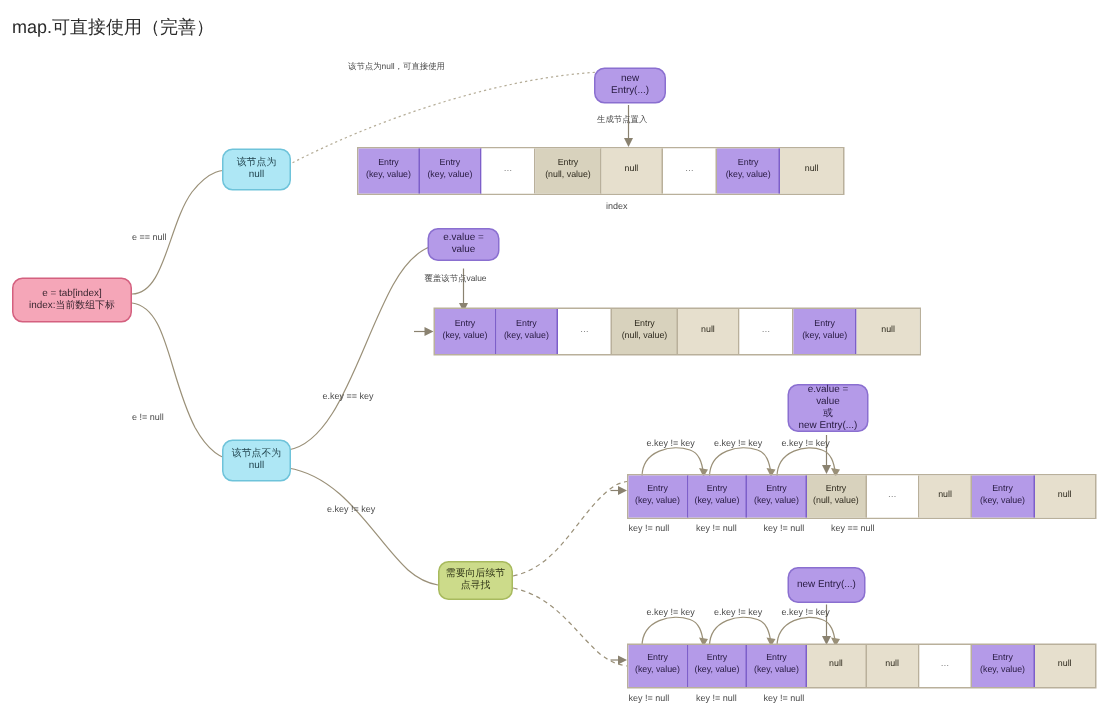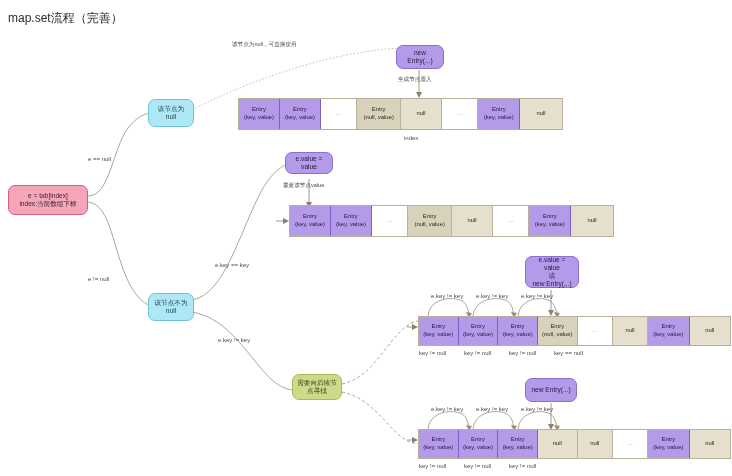--- a/index.html
+++ b/index.html
@@ -44,21 +44,21 @@
   .cell.white{background:#ffffff;color:#777777;}
   .cell .l2{font-size:5.9px;}
 
   .caption{position:absolute;font-size:6px;color:#4a4a4a;white-space:nowrap;}
 </style>
 </head>
 <body>
 
 <div id="canvas">
 
-  <div class="title">map.set流程（完善）</div>
+  <div class="title">map.可直接使用（完善）</div>
 
   <svg class="edges" viewBox="0 0 732 476">
     <g fill="none" stroke="#9a9078" stroke-width="0.8">
 
       <path d="M88,196 C110,196 112,150 128,128 C140,113 148,113 158,113"></path>
 
       <path d="M88,202 C112,205 112,250 130,285 C140,303 150,307 158,307"></path>
 
       <path d="M192,110 C250,80 330,52 400,48" stroke-dasharray="1.5,2" stroke="#b5ad98"></path>
 

